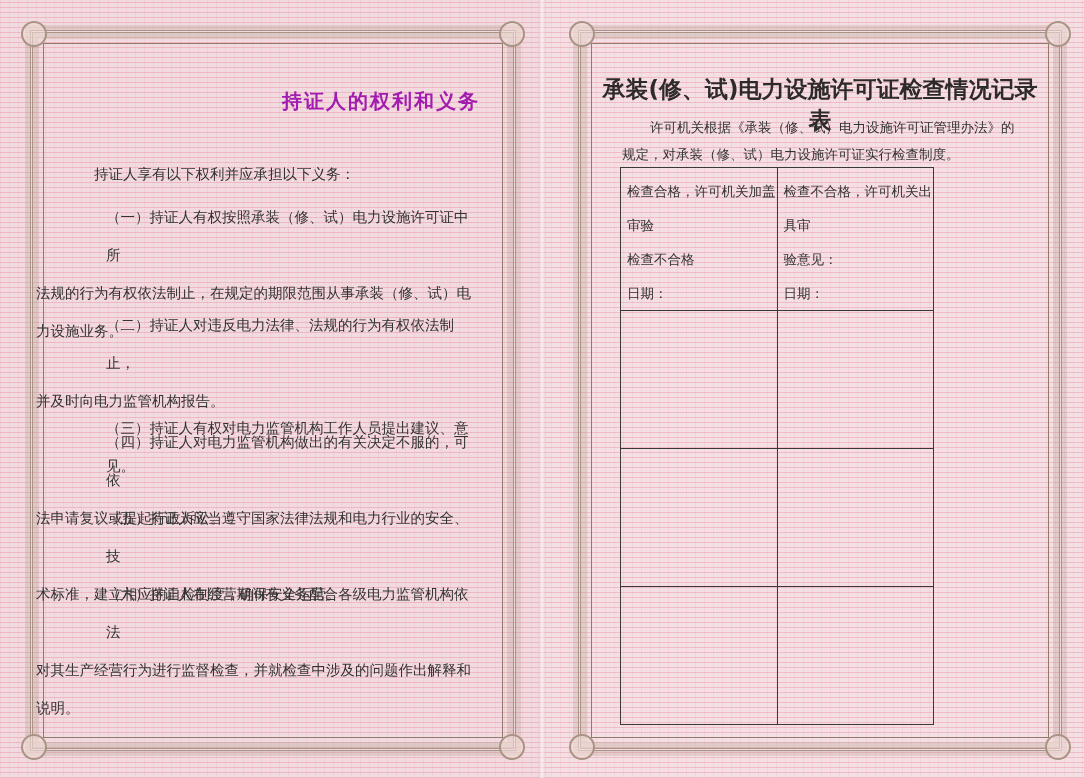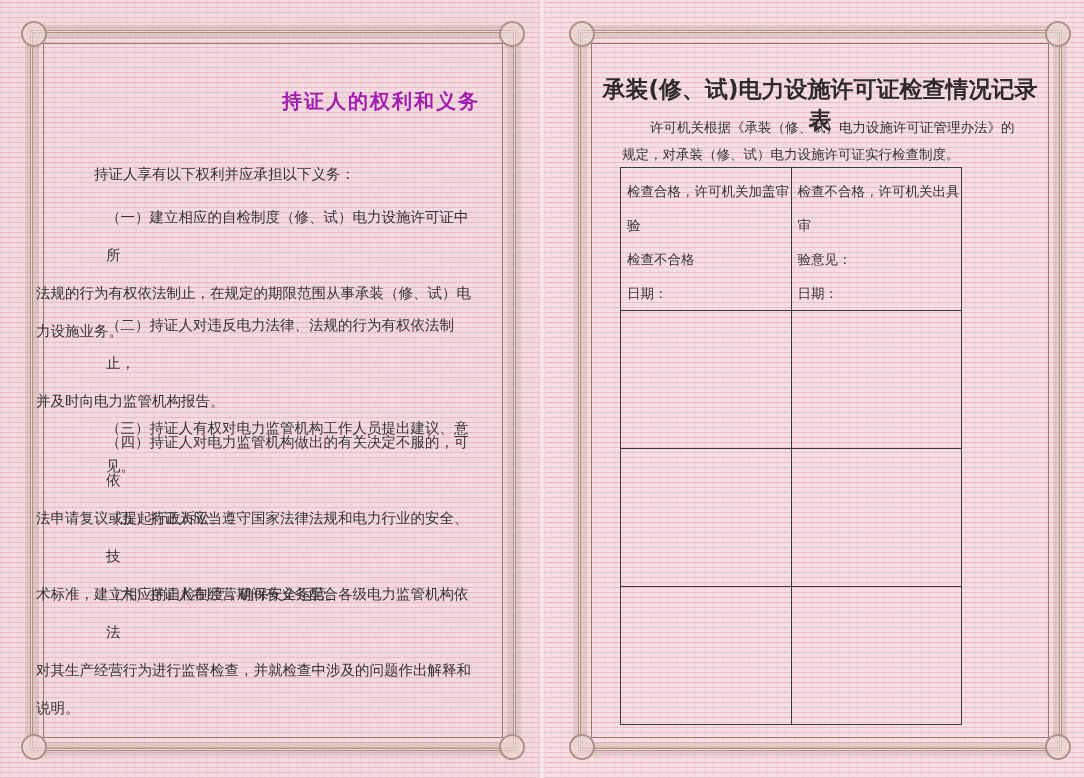--- a/index.html
+++ b/index.html
@@ -57,21 +57,21 @@
   .rtitle {
     position:absolute; left:600px; width:440px; top:74px; text-align:center;
     font-family:"DejaVu Sans", "Liberation Sans", sans-serif;
     font-size:23px; font-weight:bold; color:#2e2a2a;
   }
   .rintro {
     position:absolute; left:622px; width:400px; top:114px;
     font-size:13.5px; line-height:27px; color:#333; text-indent:28px;
   }
   table.rec {
-    position:absolute; left:620px; top:167px; width:342px; height:540px;
+    position:absolute; left:620px; top:167px; width:314px; height:540px;
     border-collapse:collapse; border:1.5px solid #3c3838;
   }
   table.rec td {
     border:1.2px solid #3c3838; width:50%; vertical-align:top; padding:0;
   }
   table.rec tr.head td { height:125px; }
   table.rec tr.body td { height:137px; }
   .cell-text {
     font-size:13.5px; line-height:34px; padding:6px 0 0 6px; color:#333;
   }
@@ -95,21 +95,21 @@
   <div class="corner tl"></div>
   <div class="corner tr"></div>
   <div class="corner bl"></div>
   <div class="corner br"></div>
 </div>
 
 <div class="ltitle">持证人的权利和义务</div>
 <div class="intro">持证人享有以下权利并应承担以下义务：</div>
 
 <div class="para" style="top:198px;">
-  <div style="padding-left:12px;">（一）建立相应的自检制度（修、试）电力设施许可证中所</div>
+  <div style="padding-left:12px;">（一）持证人有权按照承装（修、试）电力设施许可证中所</div>
   <div style="margin-left:-58px;">法规的行为有权依法制止，在规定的期限范围从事承装（修、试）电力设施业务。</div>
 </div>
 <div class="para" style="top:306px;">
   <div style="padding-left:12px;">（二）持证人对违反电力法律、法规的行为有权依法制止，</div>
   <div style="margin-left:-58px;">并及时向电力监管机构报告。</div>
 </div>
 <div class="para" style="top:377px;margin-top:32px;">
   <div style="padding-left:12px;">（三）持证人有权对电力监管机构工作人员提出建议、意见。</div>
 </div>
 <div class="para" style="top:423px;">

